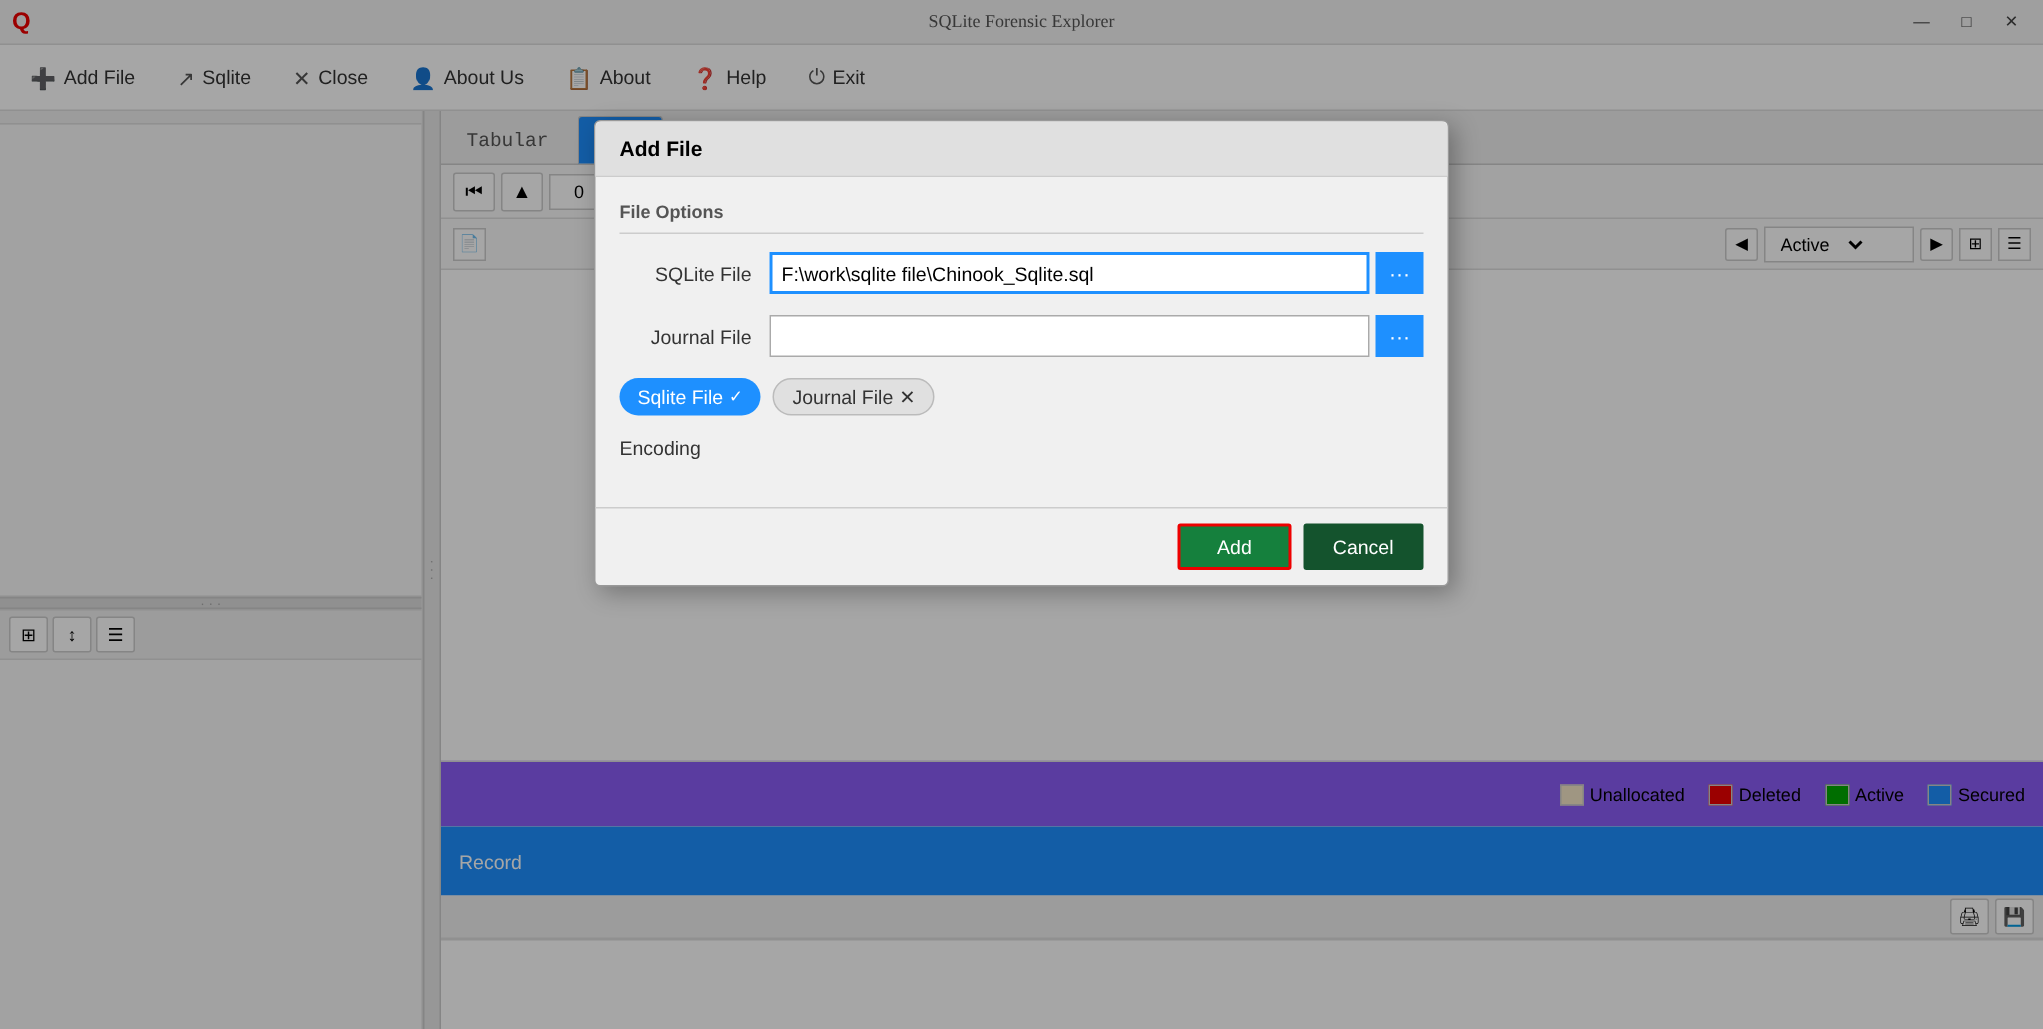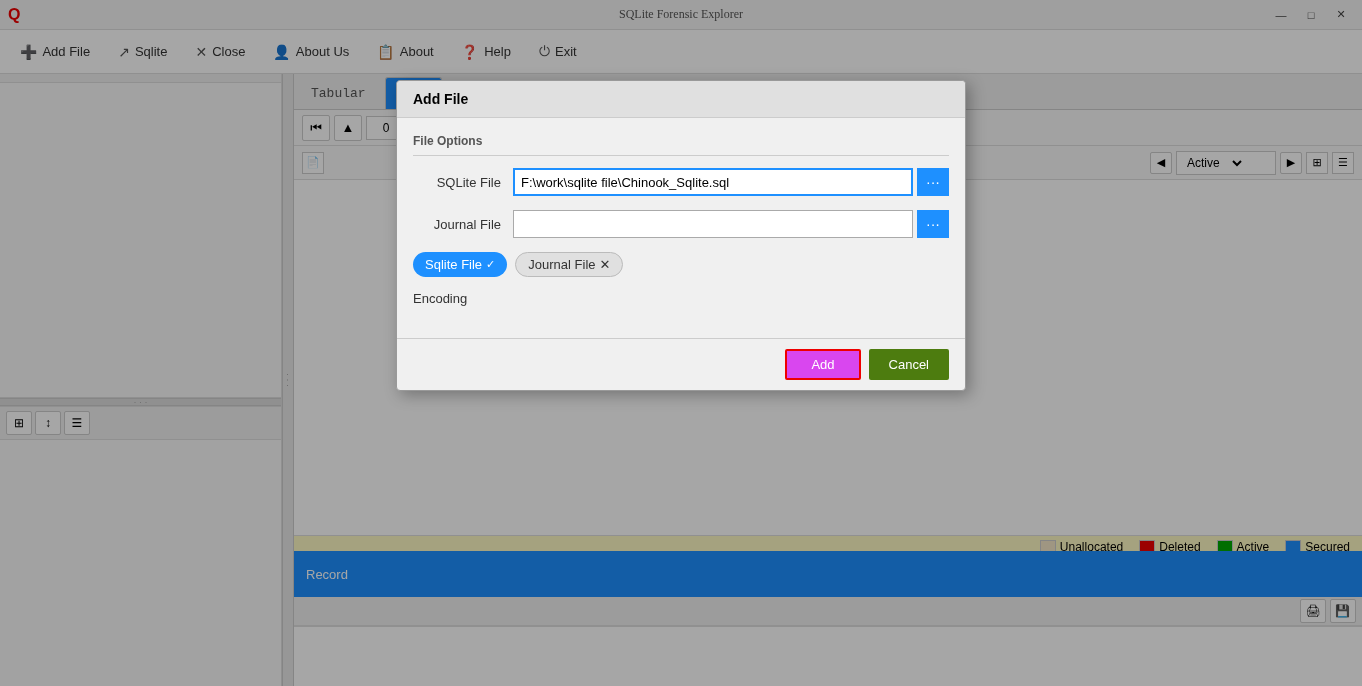--- a/index.html
+++ b/index.html
@@ -182,26 +182,26 @@
       height: 24px; padding: 0 6px;
       font-size: 12px; min-width: 100px;
     }
     .active-dropdown select {
       border: none; background: transparent; font-size: 12px; outline: none; cursor: pointer;
     }
 
     
     .legend-bar {
       display: flex;
-      align-items: flex-start;
+      align-items: center;
       gap: 16px;
       padding: 4px 12px;
-      background: #fef9c3;
+      background: #8b5cf6;
       border-top: 1px solid #ddd;
-      height: 16px;
+      height: 44px;
       font-size: 12px;
     }
     .legend-item { display: flex; align-items: center; gap: 4px; }
     .legend-color {
       width: 16px; height: 14px; border: 1px solid #ccc;
     }
 
     
     .record-bar {
       background: #1e90ff;
@@ -352,30 +352,30 @@
       cursor: pointer;
     }
     .dialog-footer {
       display: flex;
       justify-content: flex-end;
       gap: 8px;
       padding: 10px 16px;
       border-top: 1px solid #ccc;
     }
     .btn-add {
-      background: #d946ef;
+      background: #15803d;
       color: white;
       border: 2px solid #e00;
       padding: 6px 24px;
       font-size: 13px;
       cursor: pointer;
       border-radius: 2px;
     }
     .btn-cancel {
-      background: #4d7c0f;
+      background: #14532d;
       color: white;
       border: none;
       padding: 6px 20px;
       font-size: 13px;
       cursor: pointer;
       border-radius: 2px;
     }
 
     
     .bottom-section {

